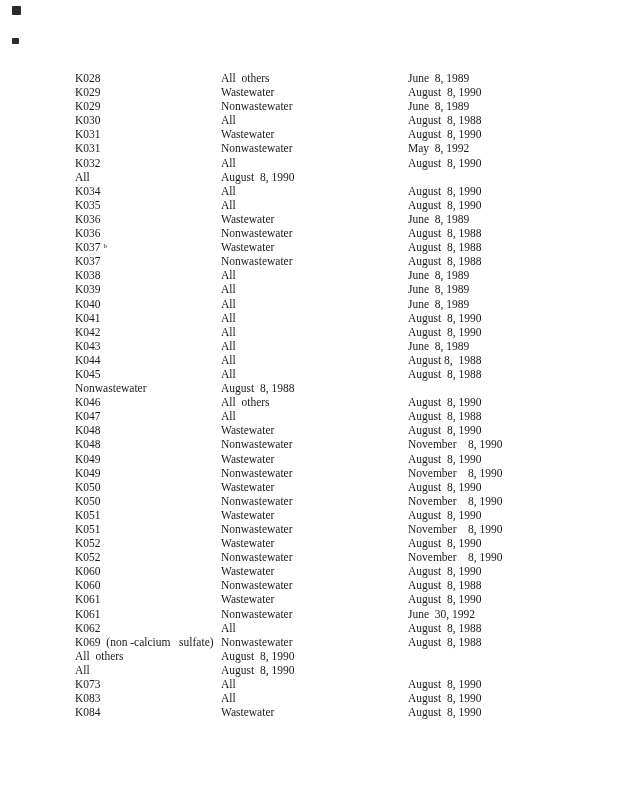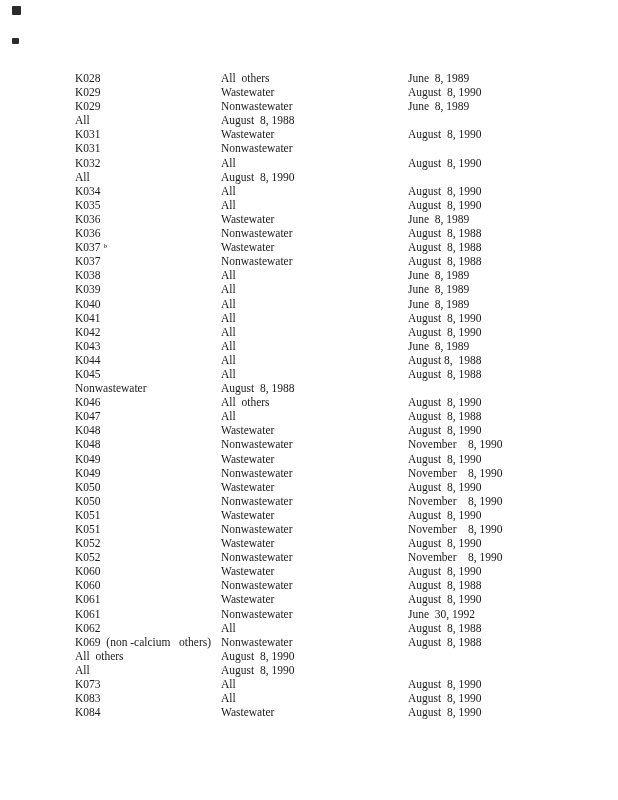--- a/index.html
+++ b/index.html
@@ -64,33 +64,35 @@
     <span class="cell date">August  8, 1990</span>
   </div>
 
   <div class="row">
     <span class="cell code"><span>K029</span><span class="sup"></span></span>
     <span class="cell type">Nonwastewater</span>
     <span class="cell date">June  8, 1989</span>
   </div>
 
   <div class="row">
+    <span class="cell code"><span>K030</span><span class="sup"></span></span>
     <span class="cell type">All</span>
     <span class="cell date">August  8, 1988</span>
   </div>
 
   <div class="row">
     <span class="cell code"><span>K031</span><span class="sup"></span></span>
     <span class="cell type">Wastewater</span>
     <span class="cell date">August  8, 1990</span>
   </div>
 
   <div class="row">
     <span class="cell code"><span>K031</span><span class="sup"></span></span>
     <span class="cell type">Nonwastewater</span>
+    <span class="cell date">May  8, 1992</span>
   </div>
 
   <div class="row">
     <span class="cell code"><span>K032</span><span class="sup"></span></span>
     <span class="cell type">All</span>
     <span class="cell date">August  8, 1990</span>
   </div>
 
   <div class="row">
     <span class="cell type">All</span>
@@ -282,21 +284,21 @@
     <span class="cell date">June  30, 1992</span>
   </div>
 
   <div class="row">
     <span class="cell code"><span>K062</span><span class="sup"></span></span>
     <span class="cell type">All</span>
     <span class="cell date">August  8, 1988</span>
   </div>
 
   <div class="row">
-    <span class="cell code"><span>K069  (non -calcium   others)</span><span class="sup"></span></span>
+    <span class="cell code"><span>K069  (non -calcium   sulfate)</span><span class="sup"></span></span>
     <span class="cell type">Nonwastewater</span>
     <span class="cell date">August  8, 1988</span>
   </div>
 
   <div class="row">
     <span class="cell type">All  others</span>
     <span class="cell date">August  8, 1990</span>
   </div>
 
   <div class="row">

